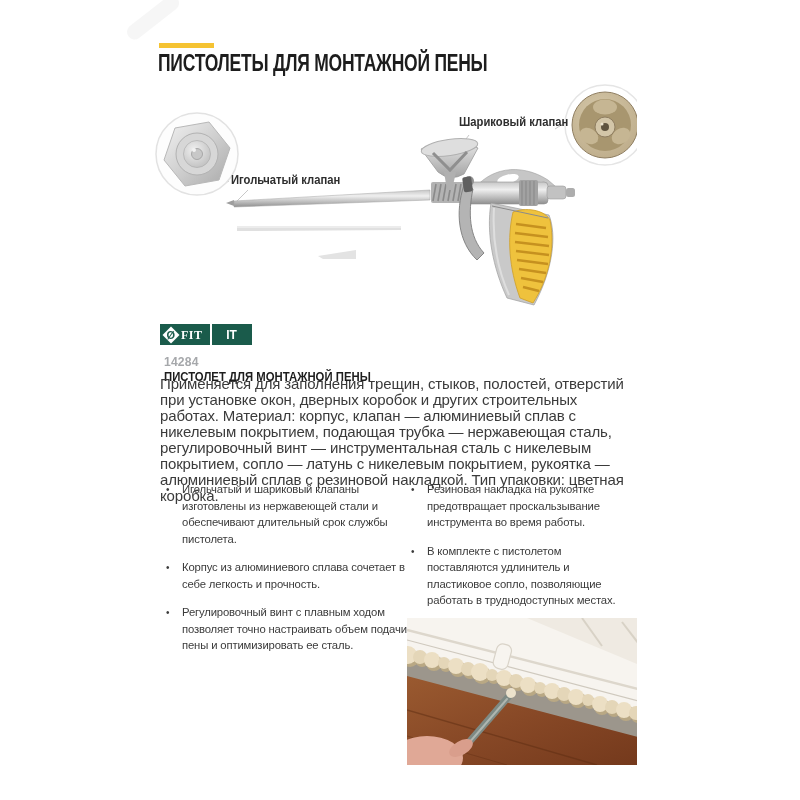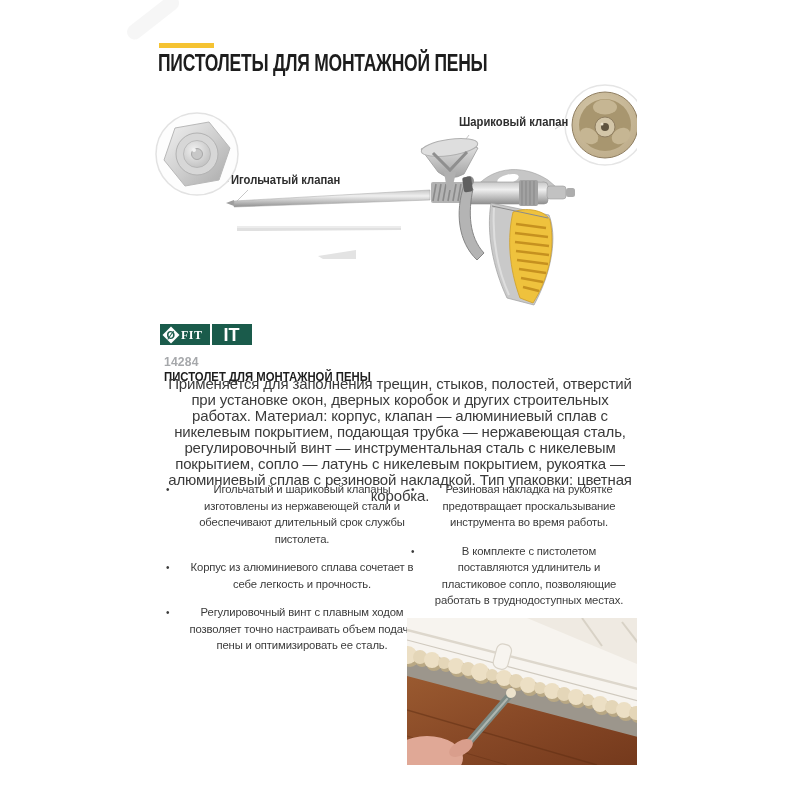--- a/index.html
+++ b/index.html
@@ -1,18 +1,18 @@
 <!DOCTYPE html>
 <html><head>
 <meta charset="utf-8">
 <style>
   html,body{margin:0;padding:0;background:#fff;}
   .page{
     position:relative;width:637px;height:800px;background:#ffffff;overflow:hidden;
-    font-family:"Liberation Sans", sans-serif;color:#3b3b3b;text-align:center;
+    font-family:"Liberation Sans", sans-serif;color:#3b3b3b;
   }
   .watermark{
     position:absolute;left:122px;top:10px;width:62px;height:15px;border-radius:8px;
     background:#efefef;opacity:.55;transform:rotate(-38deg);
   }
   .accent-bar{position:absolute;left:159px;top:43px;width:55px;height:5px;background:#F5C332;}
   .page-title{
     position:absolute;left:158px;top:50px;margin:0;font-size:23px;font-weight:bold;color:#1d1d1d;
     letter-spacing:-0.3px;white-space:nowrap;transform:scaleX(0.76);transform-origin:0 50%;
   }
@@ -34,21 +34,21 @@
   }
   .diamond i{
     transform:rotate(-45deg);font-style:normal;font-weight:bold;color:#1A5B4B;
     font-size:11px;line-height:1;
   }
   .fit-text{
     color:#fff;font-family:"Liberation Serif", serif;font-weight:bold;font-size:12px;
     letter-spacing:0.5px;line-height:1;
   }
   .badge-it{
-    background:#1A5B4B;color:#fff;font-weight:bold;font-size:18px;width:40px;margin-left:2px;
+    background:#1A5B4B;color:#fff;font-weight:bold;font-size:12px;width:40px;margin-left:2px;
     display:flex;align-items:center;justify-content:center;line-height:1;
   }
   .product-line{position:absolute;left:160px;top:354px;display:flex;align-items:baseline;flex-direction:column;}
   .sku{
     color:#a6a8ab;font-weight:bold;font-size:13.5px;letter-spacing:0.2px;
     transform:scaleX(0.9);transform-origin:0 100%;
   }
   .product-name{
     color:#1d1d1d;font-weight:bold;font-size:13.5px;margin-left:4px;white-space:nowrap;
     transform:scaleX(0.84);transform-origin:0 100%;

